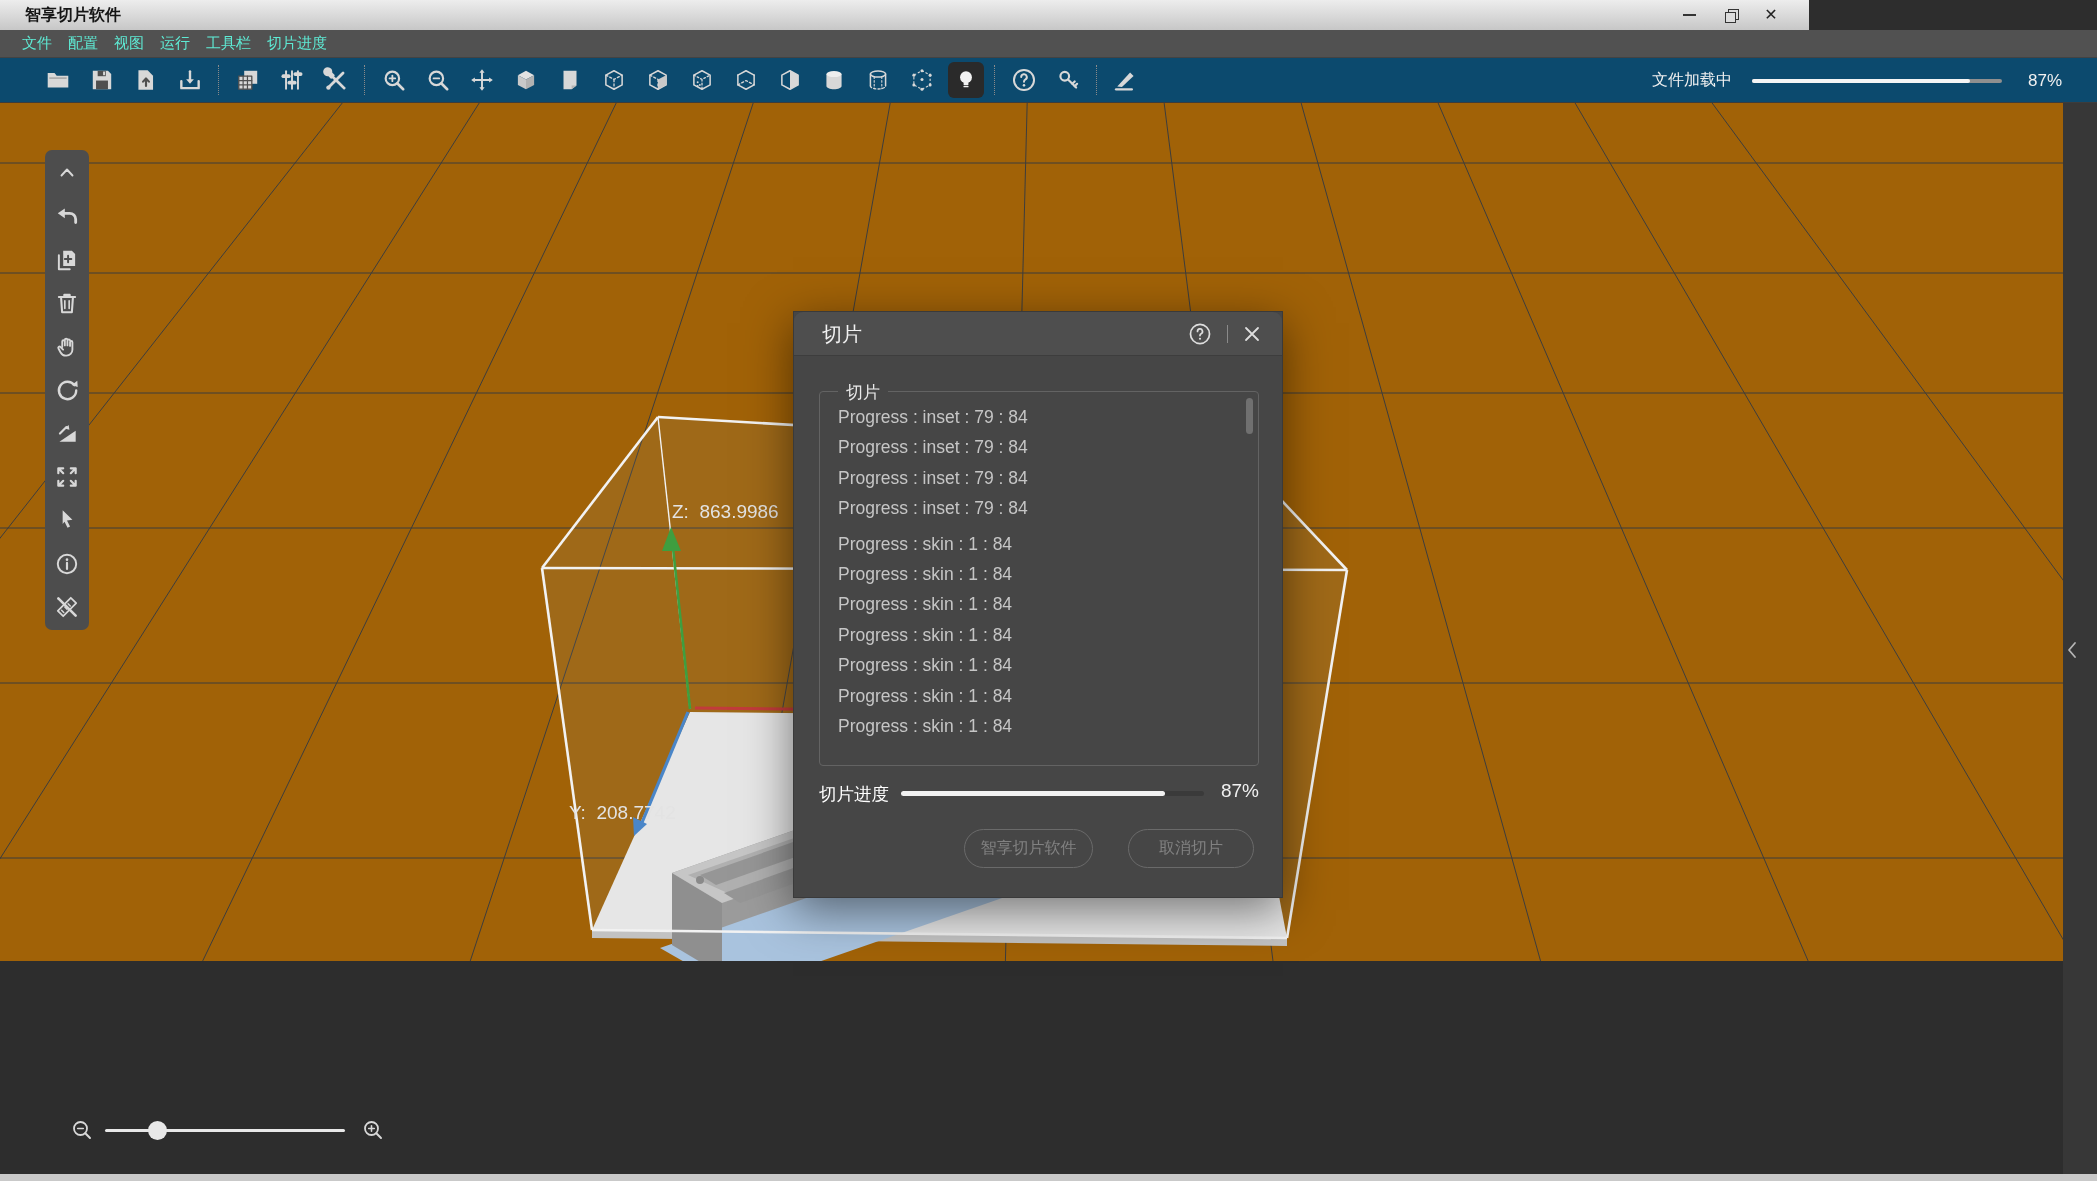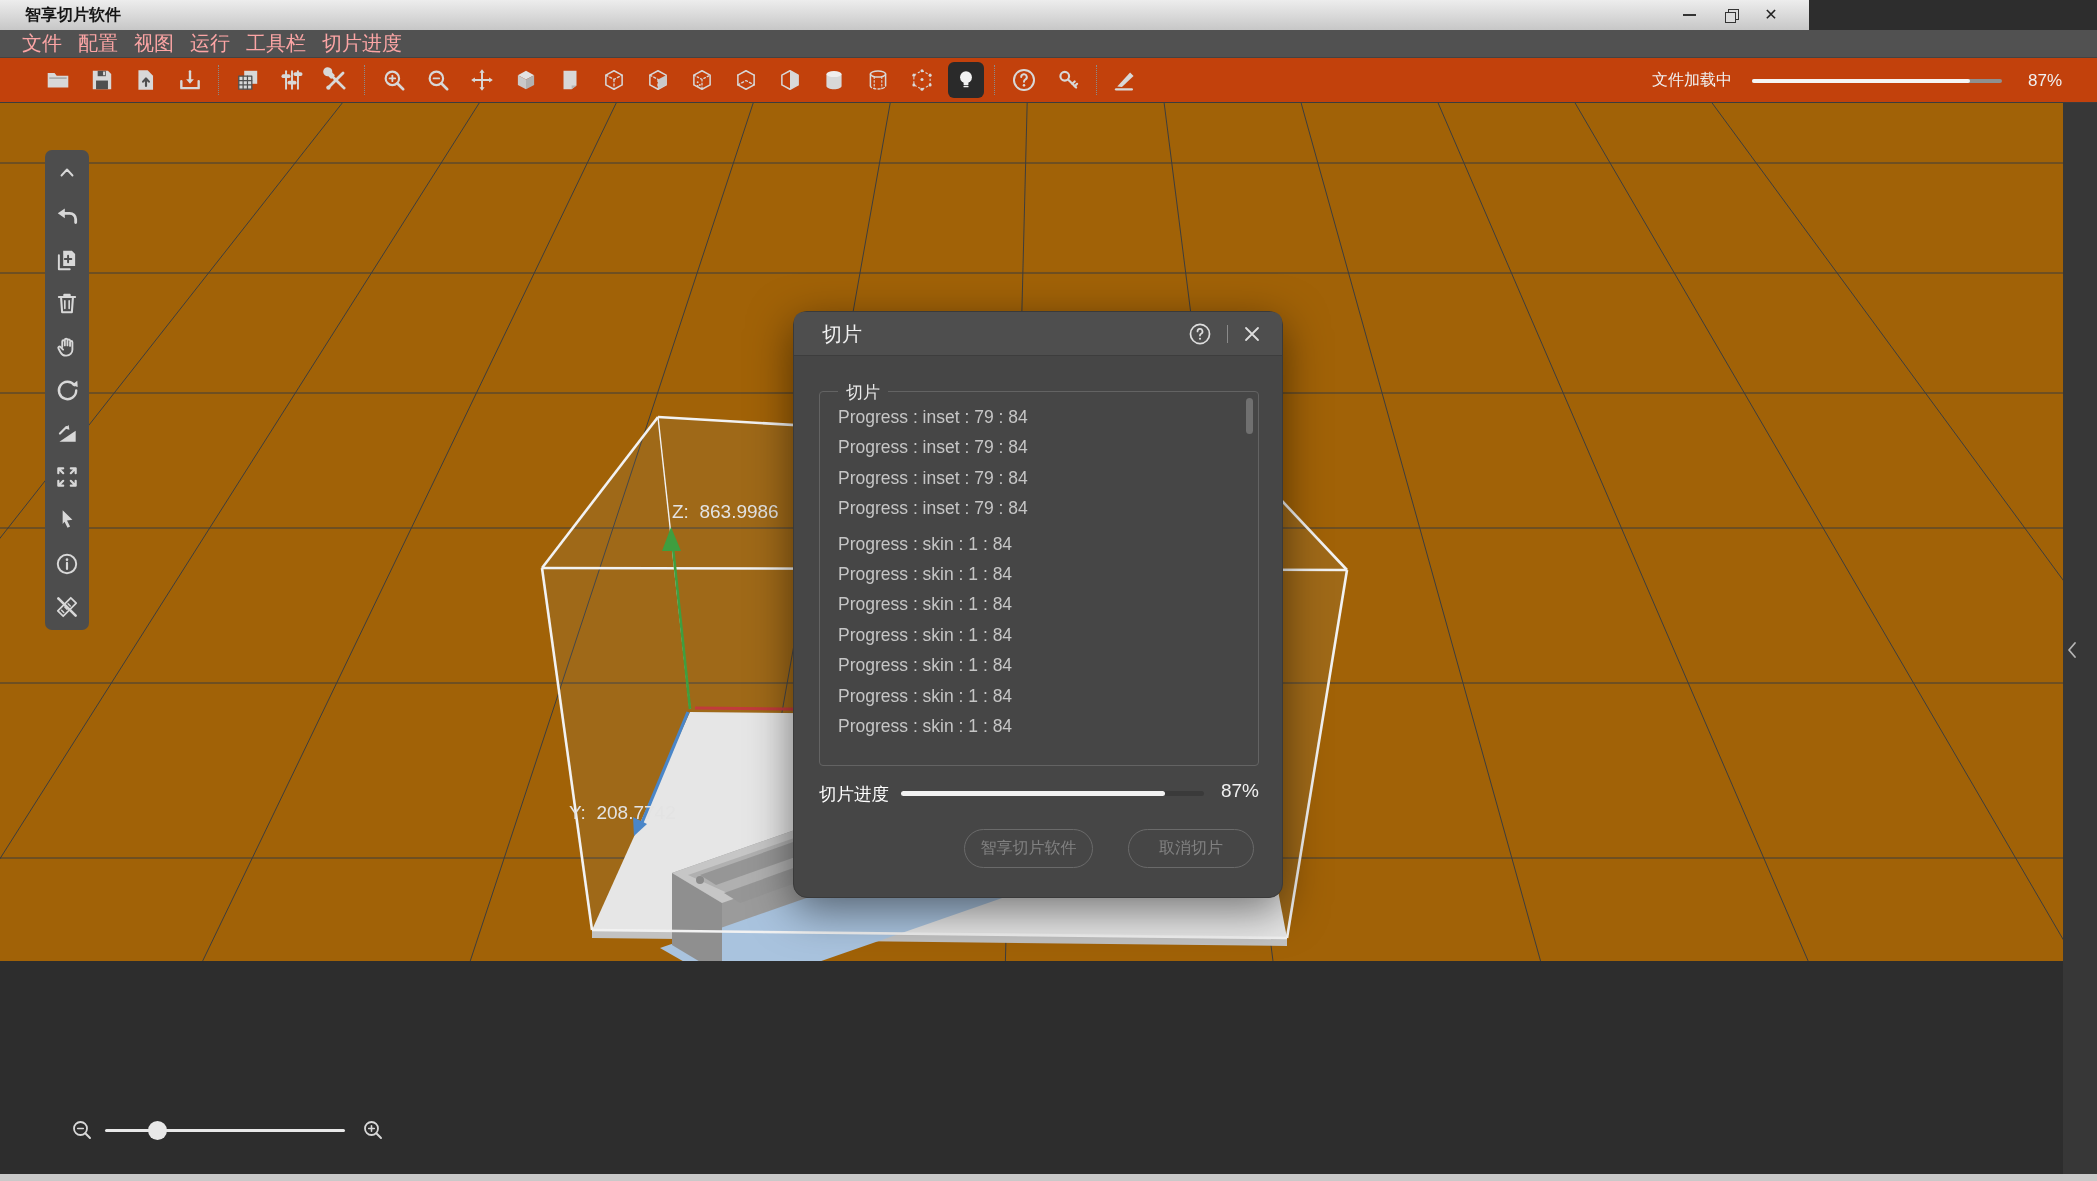--- a/index.html
+++ b/index.html
@@ -15,24 +15,24 @@
   .minbar{width:13px;height:2px;background:#333;}
   .restore-ico{position:relative;width:12px;height:12px;}
   .restore-ico .b{position:absolute;border:1.6px solid #333;width:9px;height:9px;background:transparent;}
   .restore-ico .b1{left:3px;top:0;background:#dcdcdc;}
   .restore-ico .b2{left:0;top:3px;background:#dcdcdc;}
   .close-x{font-size:16px;line-height:16px;color:#222;}
 
   
   .menubar{position:absolute;left:0;top:30px;width:2097px;height:28px;background:#515151;
     display:flex;align-items:center;padding-left:22px;box-sizing:border-box;border-bottom:1px solid #434343;}
-  .menu-item{color:#fca5a5;font-size:20px;margin-right:16px;white-space:nowrap;cursor:default;}
-
-  
-  .toolbar{position:absolute;left:0;top:58px;width:2097px;height:45px;background:#c2410c;
+  .menu-item{color:#5eead4;font-size:15px;margin-right:16px;white-space:nowrap;cursor:default;}
+
+  
+  .toolbar{position:absolute;left:0;top:58px;width:2097px;height:45px;background:#0c4a6e;
     display:flex;align-items:center;padding-left:36px;box-sizing:border-box;border-bottom:1px solid #3c3c3c;}
   .tbtn{width:44px;height:40px;display:flex;align-items:center;justify-content:center;flex:0 0 auto;}
   .tbtn svg{stroke:#d8d8d8;fill:none;stroke-width:1.8;stroke-linecap:round;stroke-linejoin:round;}
   .tbtn svg .f{fill:#d8d8d8;stroke:none;}
   .tbtn svg .d{fill:#4f4f4f;stroke:none;}
   .tbtn svg .dot{fill:#d8d8d8;stroke:none;}
   .tsep{width:1px;height:30px;border-left:1px dotted #8a8a8a;margin:0 6px;flex:0 0 auto;}
   .tbtn.active{background:#2a2a2a;border-radius:6px;width:36px;height:36px;margin:0 4px;}
   .loading-wrap{position:absolute;right:35px;top:0;height:45px;display:flex;align-items:center;gap:20px;}
   .loading-label{color:#f0f0f0;font-size:16px;white-space:nowrap;}
@@ -57,21 +57,21 @@
   
   .zoomctl{position:absolute;left:70px;top:1116px;width:315px;height:30px;}
   .zoomctl svg{stroke:#d8d8d8;fill:none;stroke-width:1.8;stroke-linecap:round;}
   .zc-out{position:absolute;left:0;top:2px;}
   .zc-in{position:absolute;right:0;top:2px;}
   .zc-track{position:absolute;left:35px;right:40px;top:13px;height:3px;background:#e8e8e8;border-radius:2px;}
   .zc-knob{position:absolute;left:78px;top:5px;width:19px;height:19px;border-radius:50%;background:#e8e8e8;}
 
   
   .dialog{position:absolute;left:793px;top:311px;width:490px;height:587px;background:#464646;
-    border-radius:14px;box-shadow:0 12px 44px rgba(0,0,0,.5);border:1px solid #3a3a3a;box-sizing:border-box;}
+    border-radius:0;box-shadow:0 12px 44px rgba(0,0,0,.5);border:1px solid #3a3a3a;box-sizing:border-box;}
   .dlg-header{position:absolute;left:0;top:0;width:100%;height:44px;background:#4e4e4e;
     border-radius:9px 9px 0 0;border-bottom:1px solid #3d3d3d;box-sizing:border-box;}
   .dlg-title{position:absolute;left:28px;top:0;line-height:44px;font-size:20px;color:#f2f2f2;}
   .dlg-hbtns{position:absolute;right:20px;top:0;height:44px;display:flex;align-items:center;gap:14px;}
   .dlg-hbtns svg{stroke:#dedede;fill:none;stroke-width:1.8;stroke-linecap:round;}
   .dlg-vsep{width:1px;height:18px;background:#8a8a8a;}
   .groupbox{position:absolute;left:25px;top:79px;width:440px;height:375px;border:1px solid #636363;border-radius:4px;box-sizing:border-box;overflow:hidden;}
   .group-legend{position:absolute;left:44px;top:69px;background:#464646;padding:0 8px;font-size:17px;color:#e8e8e8;z-index:2;}
   .log{position:absolute;left:18px;top:10px;right:22px;bottom:0;overflow:hidden;}
   .log-line{font-size:17.5px;color:#c6c6c6;line-height:30.4px;white-space:pre;}

